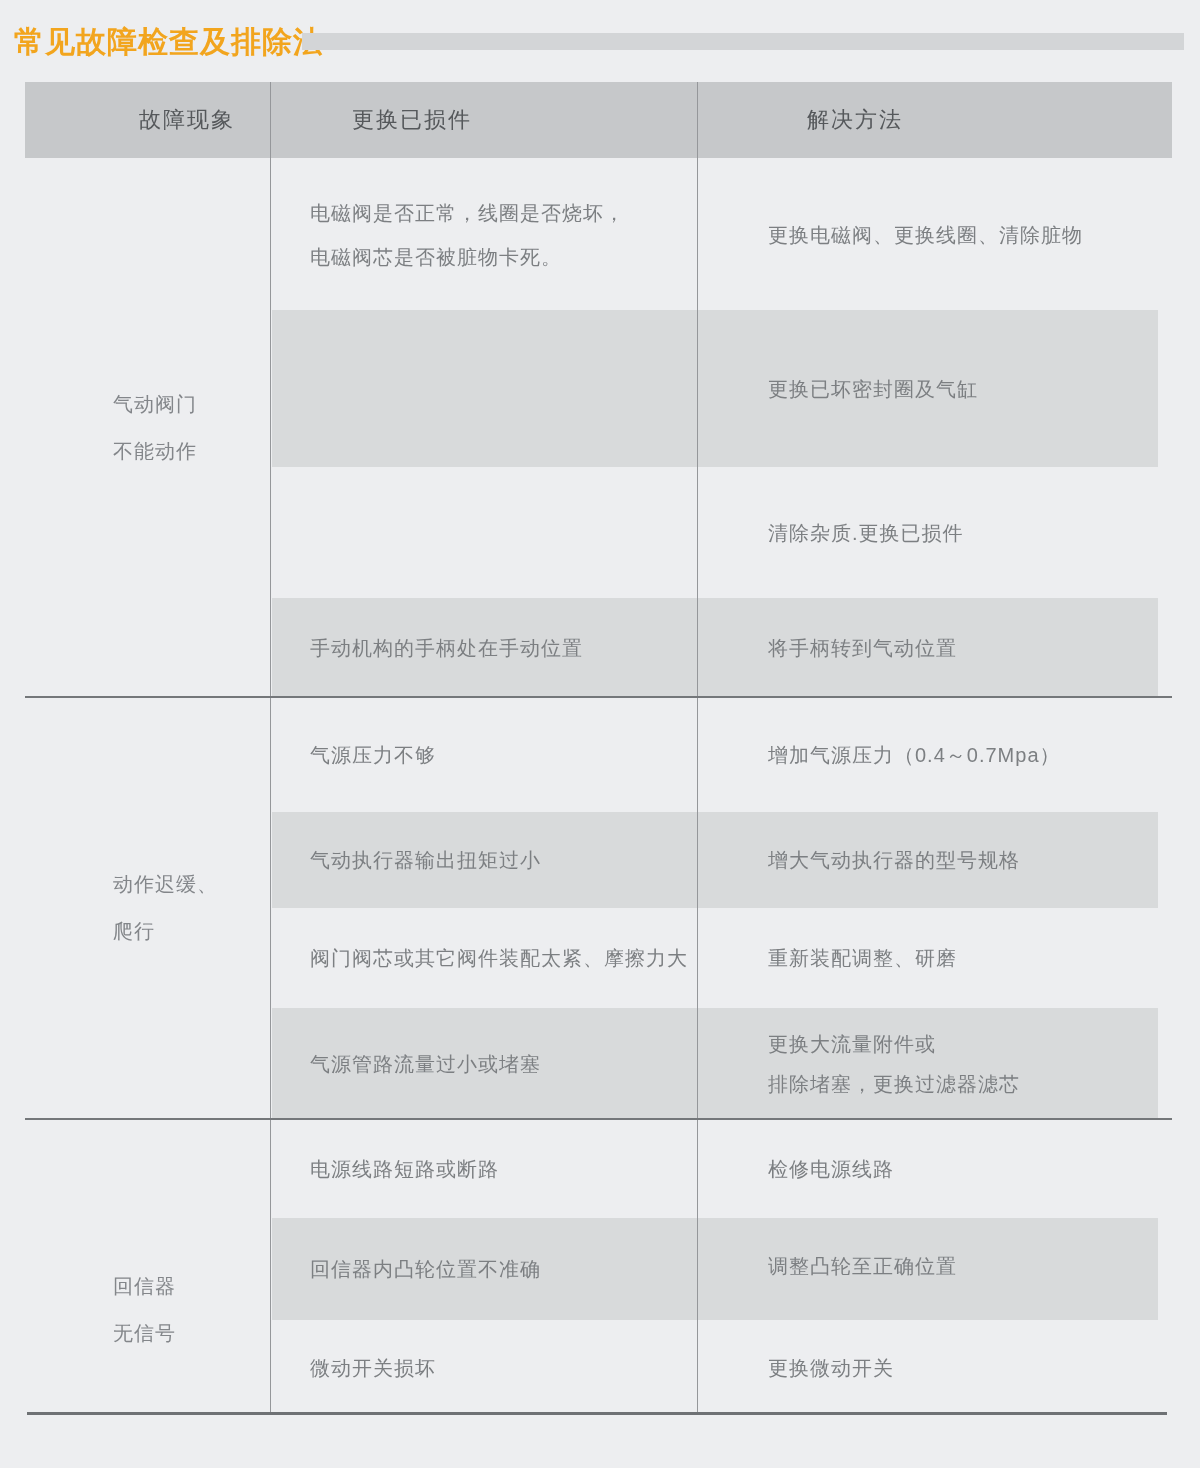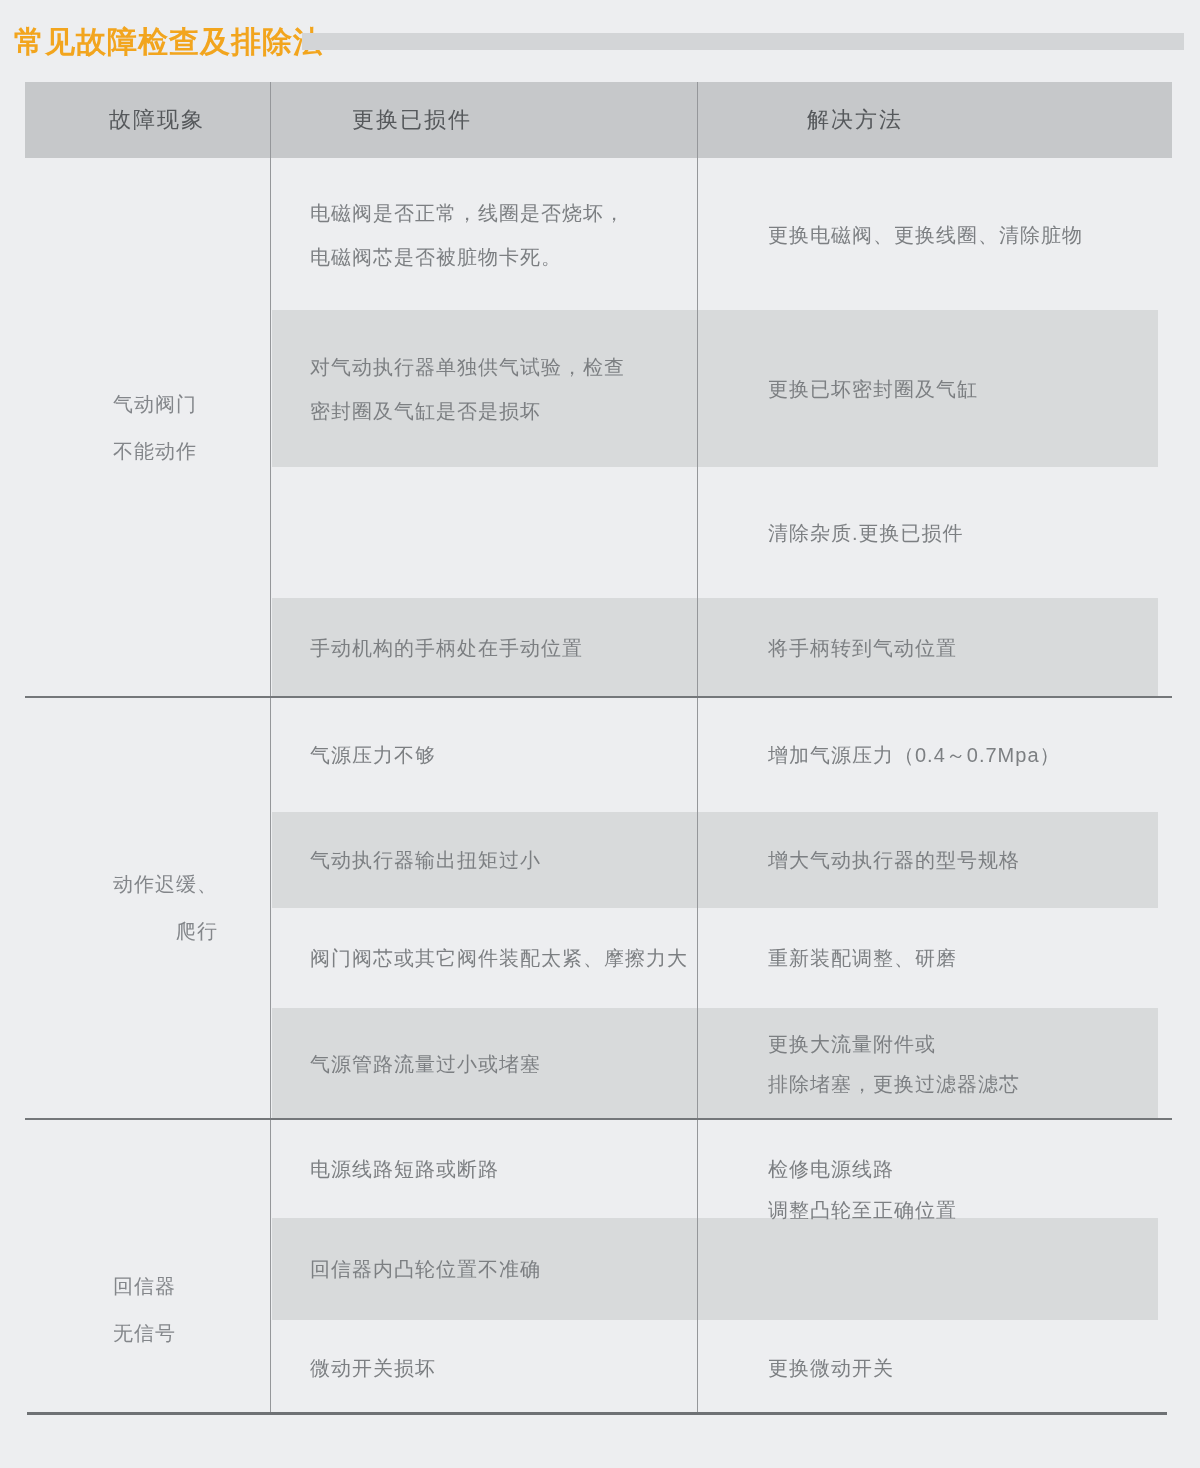--- a/index.html
+++ b/index.html
@@ -26,43 +26,41 @@
 <body>
 
 <div class="page">
 
   <div class="title">常见故障检查及排除法</div>
   <div class="title-rule"></div>
 
   <div class="table">
 
     <div class="thead"></div>
-    <div class="th" style="left:84px;">故障现象</div>
+    <div class="th" style="left:114px;">故障现象</div>
     <div class="th" style="left:327px;">更换已损件</div>
     <div class="th" style="left:782px;">解决方法</div>
 
     <div class="stripe" style="top:228px;height:157px;"></div>
     <div class="stripe" style="top:516px;height:100px;"></div>
     <div class="stripe" style="top:730px;height:96px;"></div>
     <div class="stripe" style="top:926px;height:112px;"></div>
     <div class="stripe" style="top:1136px;height:102px;"></div>
 
     <div class="fault" style="top:78px;height:536px;">气动阀门
 不能动作</div>
-    <div class="fault" style="top:616px;height:420px;text-align:right;">动作迟缓、
+    <div class="fault" style="top:616px;height:420px;">动作迟缓、
 爬行</div>
     <div class="fault" style="top:1038px;height:295px;margin-top:42px;">回信器
 无信号</div>
 
     <div class="cell check" style="top:78px;height:150px;">电磁阀是否正常，线圈是否烧坏，
 电磁阀芯是否被脏物卡死。</div>
     <div class="cell sol" style="top:78px;height:150px;">更换电磁阀、更换线圈、清除脏物</div>
 
-    <div class="cell check" style="top:228px;height:157px;">对气动执行器单独供气试验，检查
-密封圈及气缸是否是损坏</div>
     <div class="cell sol" style="top:228px;height:157px;">更换已坏密封圈及气缸</div>
 
     <div class="cell sol" style="top:385px;height:131px;">清除杂质.更换已损件</div>
 
     <div class="cell check" style="top:516px;height:100px;">手动机构的手柄处在手动位置</div>
     <div class="cell sol" style="top:516px;height:100px;">将手柄转到气动位置</div>
 
     <div class="cell check" style="top:616px;height:114px;">气源压力不够</div>
     <div class="cell sol" style="top:616px;height:114px;">增加气源压力（0.4～0.7Mpa）</div>
 
@@ -73,21 +71,21 @@
     <div class="cell check" style="top:926px;height:112px;">气源管路流量过小或堵塞</div>
 
     <div class="cell sol" style="top:826px;height:100px;">重新装配调整、研磨</div>
     <div class="cell sol lh40" style="top:926px;height:112px;">更换大流量附件或
 排除堵塞，更换过滤器滤芯</div>
 
     <div class="cell check" style="top:1038px;height:98px;">电源线路短路或断路</div>
     <div class="cell sol" style="top:1038px;height:98px;">检修电源线路</div>
 
     <div class="cell check" style="top:1136px;height:102px;">回信器内凸轮位置不准确</div>
-    <div class="cell sol" style="top:1080px;height:96px;">调整凸轮至正确位置</div>
+    <div class="cell sol" style="top:1136px;height:96px;">调整凸轮至正确位置</div>
 
     <div class="cell check" style="top:1238px;height:95px;">微动开关损坏</div>
     <div class="cell sol" style="top:1238px;height:95px;">更换微动开关</div>
 
     <div class="vline" style="left:245px;"></div>
     <div class="vline" style="left:672px;"></div>
 
     <div class="gline" style="top:614px;"></div>
     <div class="gline" style="top:1036px;"></div>
     <div class="bline" style="top:1330px;"></div>

